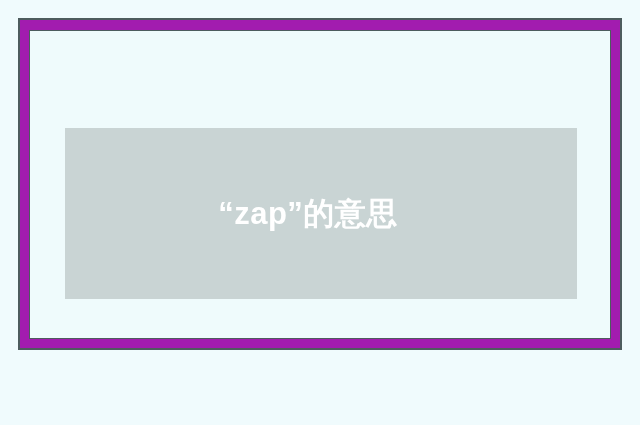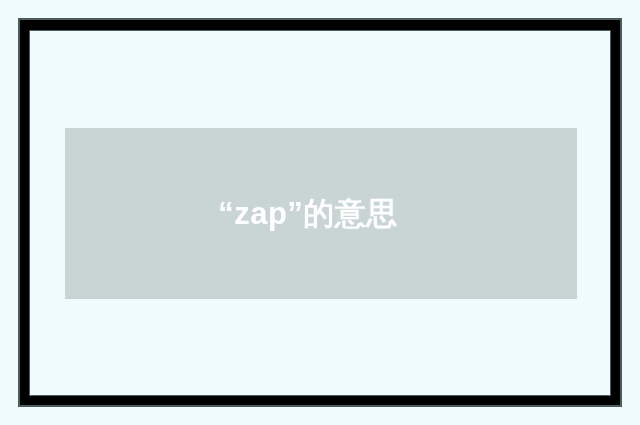--- a/index.html
+++ b/index.html
@@ -21,24 +21,24 @@
     height: 425px;
     background: #f0fbfd;
   }
 
   
   .frame-outer {
     position: absolute;
     left: 18px;
     top: 18px;
     width: 604px;
-    height: 389px;
+    height: 332px;
     box-sizing: border-box;
     border: 2px solid #4d5c5e;
-    background: #000000;
+    background: #a21caf;
   }
 
   
   .frame-inner {
     position: absolute;
     left: 9px;
     top: 10px;
     right: 9px;
     bottom: 9px;
     box-sizing: border-box;

